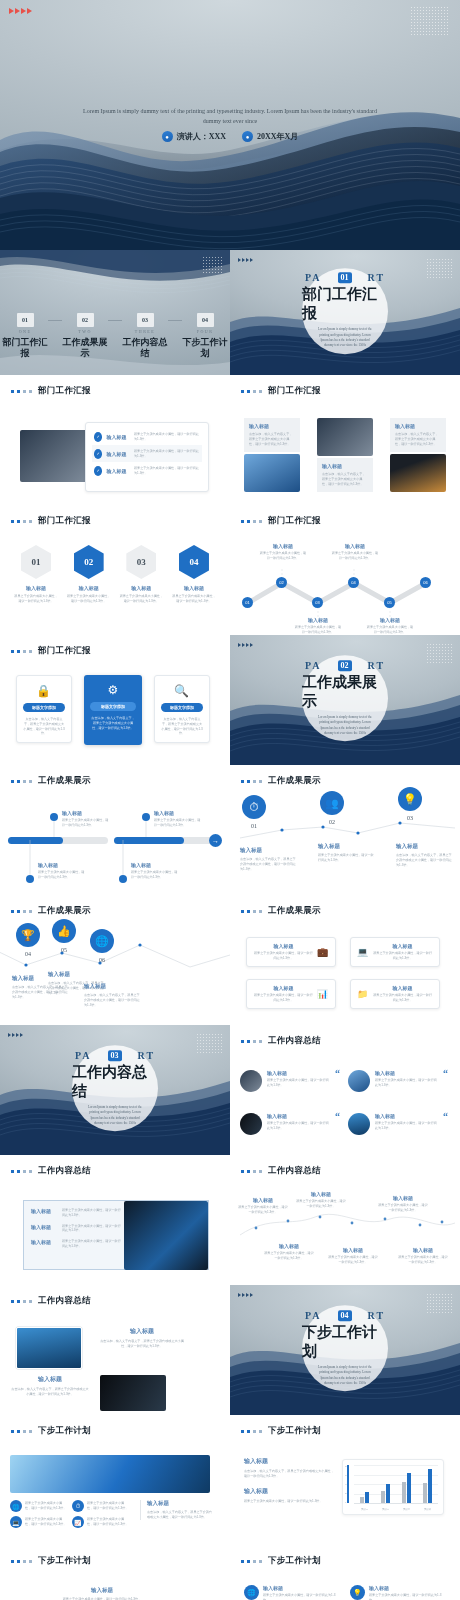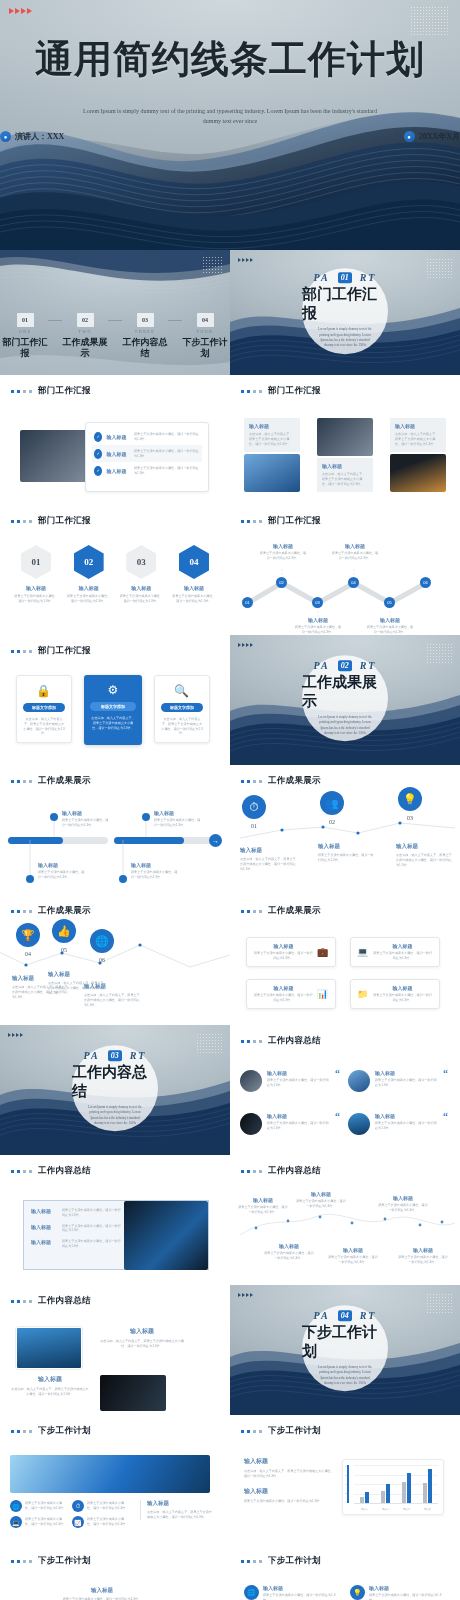--- a/index.html
+++ b/index.html
@@ -54,21 +54,21 @@
     padding:3px 18px; font-family:"Liberation Serif", serif;
     font-size:9.5px; color:#2c3a45; font-weight:700; white-space:nowrap;
   }
   .hero-lorem {
     position:absolute; top:106px; left:0; right:0; z-index:7; text-align:center;
     font-family:"Liberation Serif", serif;
     font-size:6px; color:#46545f; line-height:1.7; padding:0 80px;
   }
   .hero-meta {
     position:absolute; top:131px; left:0; right:0; z-index:7;
-    display:flex; justify-content:space-between; align-items:center; gap:16px;
+    display:flex; justify-content:center; align-items:center; gap:16px;
     font-family:"Liberation Serif", serif; font-size:8px; color:#1f2c36; font-weight:700;
   }
   .hero-meta .mi { display:flex; align-items:center; gap:4px; }
   .pin {
     width:11px;height:11px;border-radius:50%;
     background:linear-gradient(160deg,#2e7fd4,#1b63b5);
     display:flex;align-items:center;justify-content:center;
     color:#fff; font-size:6px;
   }
 
@@ -103,23 +103,23 @@
     background-size:3px 3px; opacity:.5; z-index:4;}
   .sec .sarr { position:absolute; left:8px; top:8px; display:flex; gap:1px; z-index:5;}
   .sec .sarr i { width:0;height:0;border-left:3.5px solid #2a4d72;
     border-top:2.5px solid transparent;border-bottom:2.5px solid transparent; }
   .sec-circle {
     position:absolute; left:50%; top:50%; transform:translate(-50%,-52%);
     width:86px;height:86px;border-radius:50%;
     background:rgba(255,255,255,.80); z-index:5;
     display:flex; flex-direction:column; align-items:center; justify-content:center;
   }
-  .part-row { display:flex; align-items:center; gap:8px;
+  .part-row { display:flex; align-items:center; gap:16px;
     font-family:"Liberation Serif",serif; font-size:10px; font-weight:700;
-    color:#27547f; letter-spacing:2px;font-style:italic; }
+    color:#27547f; letter-spacing:2px; }
   .part-num { background:#1f6fc4; color:#fff; font-size:8px; padding:1px 3px;
     border-radius:2px; letter-spacing:0; }
   .part-ttl { font-family:"Liberation Serif",serif; font-size:15px; font-weight:700;
     color:#14202b; margin-top:2px; }
   .part-lorem { font-size:3.2px; color:#5a6b78; text-align:center; margin-top:4px;
     line-height:1.7; padding:0 14px; font-family:"Liberation Serif",serif;}
 
   
   .toc { background: radial-gradient(ellipse 120% 100% at 50% 10%, #c7d2d9 0%, #aab7c0 55%, #93a3ad 100%); }
   .toc-h { position:absolute; top:8px; left:0; right:0; text-align:center; z-index:6; }
@@ -230,21 +230,20 @@
       </g>
     </g>
   </svg>
   <div class="hero-arrows">
     <i></i>
       <i></i>
       <i></i>
       <i></i>
   </div>
   <div class="hero-dots"></div>
-  <div class="hero-title">通用简约线条工作计划</div>
   <div class="hero-lorem">Lorem Ipsum is simply dummy text of the printing and typesetting industry. Lorem Ipsum has been the industry's standard dummy text ever since</div>
   <div class="hero-meta">
     <span class="mi">
       <span class="pin">●</span>
       <span>演讲人：XXX</span>
     </span>
     <span class="mi">
       <span class="pin">●</span>
       <span>20XX年X月</span>
     </span>

